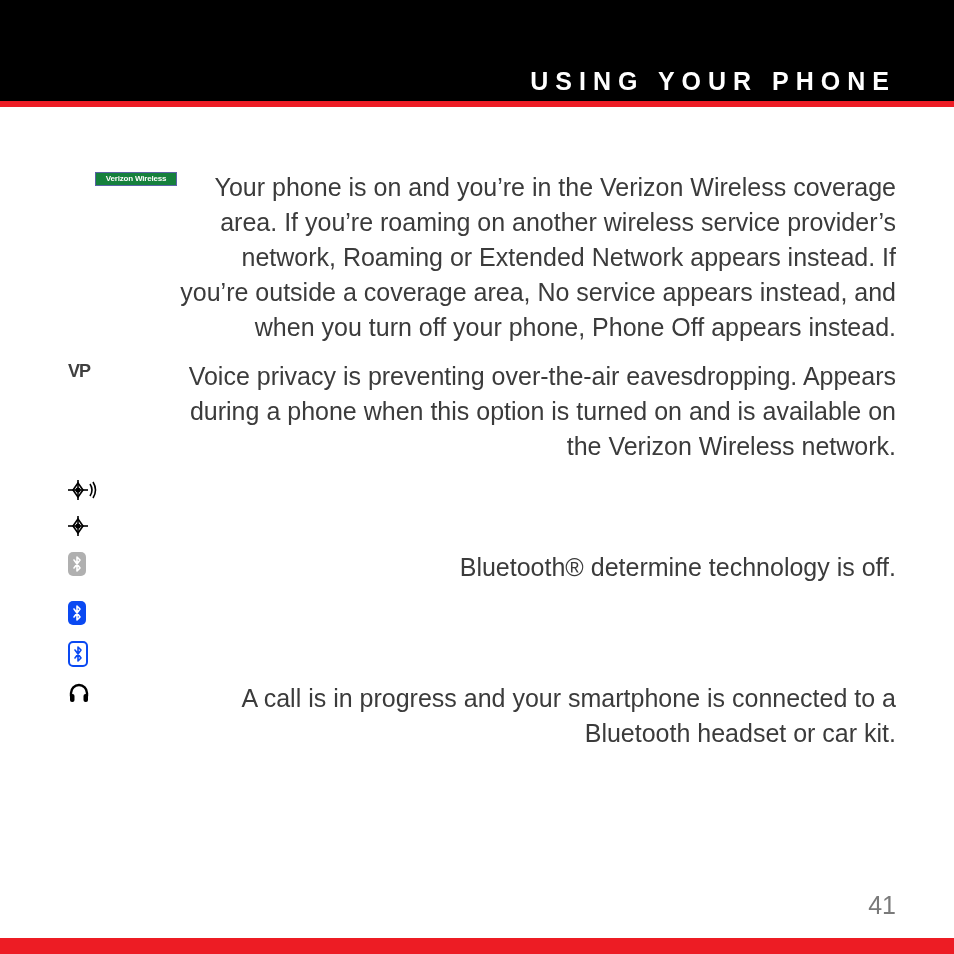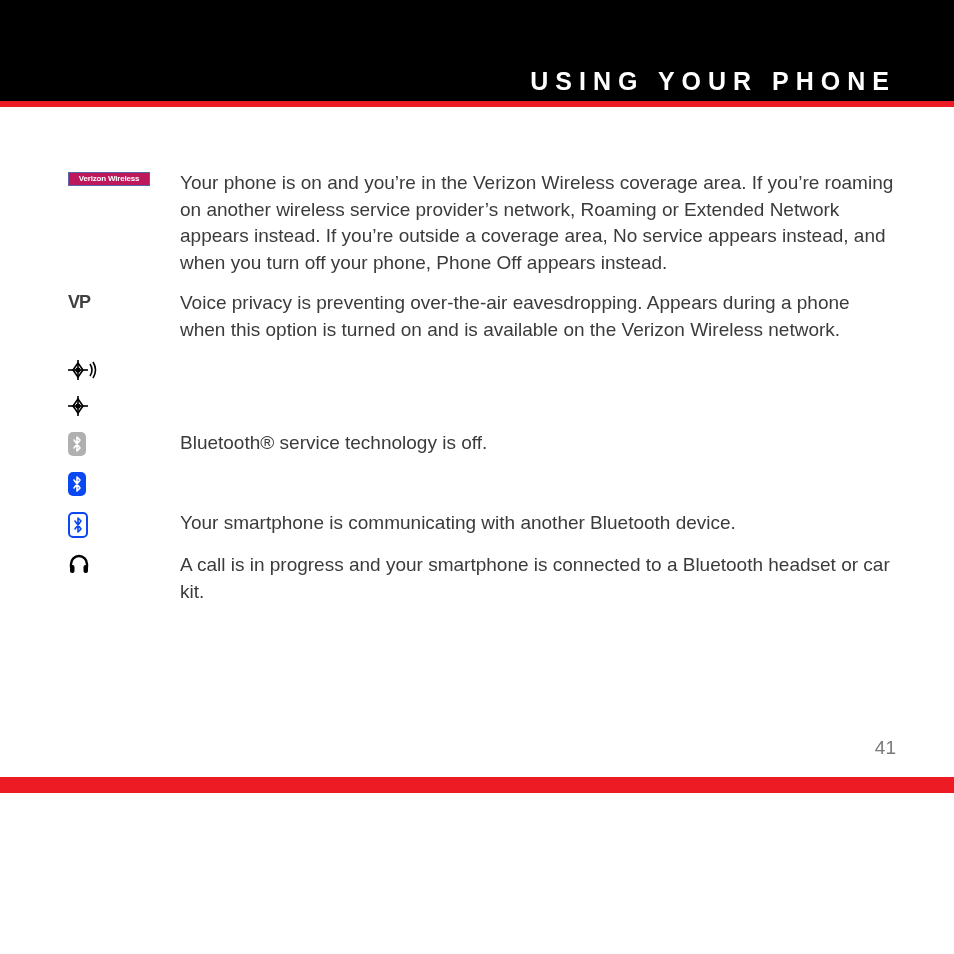--- a/index.html
+++ b/index.html
@@ -6,21 +6,21 @@
     margin: 0;
     padding: 0;
     width: 954px;
     height: 954px;
     background: #ffffff;
     font-family: "Helvetica Neue", Helvetica, Arial, sans-serif;
     color: #3b3b3b;
   }
   .page {
     width: 954px;
-    height: 793px;
+    height: 954px;
     position: relative;
     background: #ffffff;
     border-radius: 18px;
   }
   .topbar-black {
     background: #000000;
     height: 101px;
   }
   .topbar-red {
     background: #ed1c24;
@@ -47,55 +47,57 @@
     align-items: flex-start;
     margin-bottom: 14px;
   }
   .icon-col {
     width: 112px;
     flex: 0 0 112px;
     padding-top: 2px;
   }
   .text-col {
     flex: 1;
-    font-size: 19px;
+    font-size: 25px;
     line-height: 1.40;
     color: #3b3b3b;
+    text-align: right;
   }
   .page-number {
     position: absolute;
     bottom: 34px;
     right: 58px;
-    font-size: 19px;
+    font-size: 25px;
     color: #7a7a7a;
   }
   .bottom-red {
     position: absolute;
     bottom: 0;
     left: 0;
     right: 0;
     height: 16px;
     background: #ed1c24;
   }
 
   
   .carrier-chip {
     display: inline-block;
     width: 80px;
     height: 12px;
-    background: #be185d;
+    background: #15803d;
     color: #ffffff;
     font-size: 8px;
     font-weight: bold;
     line-height: 12px;
     text-align: center;
     border: 1px solid #5a63a6;
     letter-spacing: -0.2px;
     white-space: nowrap;
     overflow: hidden;
+    margin-left: 27px;
   }
   .vp-icon {
     font-weight: 800;
     font-size: 18px;
     color: #404040;
     letter-spacing: -1px;
   }
   .bt-badge {
     width: 18px;
     height: 24px;
@@ -169,42 +171,41 @@
     </div>
 
     <div class="row">
       <div class="icon-col">
         <div class="bt-badge bt-gray">
           <svg width="12" height="18" viewBox="0 0 12 18">
               <path d="M3 5 L9 13 L6 16 L6 2 L9 5 L3 13" stroke="#fff" stroke-width="1.6" fill="none" stroke-linejoin="round" stroke-linecap="round"></path>
             </svg>
         </div>
       </div>
-      <div class="text-col"> Bluetooth® service technology is off.</div>
+      <div class="text-col"> Bluetooth® determine technology is off.</div>
     </div>
 
     <div class="row">
       <div class="icon-col">
         <div class="bt-badge bt-blue">
           <svg width="12" height="18" viewBox="0 0 12 18">
               <path d="M3 5 L9 13 L6 16 L6 2 L9 5 L3 13" stroke="#fff" stroke-width="1.6" fill="none" stroke-linejoin="round" stroke-linecap="round"></path>
             </svg>
         </div>
       </div>
     </div>
 
     <div class="row">
       <div class="icon-col">
         <div class="bt-badge bt-outline">
           <svg width="12" height="18" viewBox="0 0 12 18">
               <path d="M3 5 L9 13 L6 16 L6 2 L9 5 L3 13" stroke="#0a49f2" stroke-width="1.6" fill="none" stroke-linejoin="round" stroke-linecap="round"></path>
             </svg>
         </div>
       </div>
-      <div class="text-col">Your smartphone is communicating with another Bluetooth device.</div>
     </div>
 
     <div class="row">
       <div class="icon-col">
         <svg width="22" height="20" viewBox="0 0 22 20">
           <path d="M3 13 V10 a8 8 0 0 1 16 0 V13" stroke="#000" stroke-width="2.4" fill="none" stroke-linecap="round"></path>
           <rect x="2" y="11" width="4.5" height="8" rx="2" fill="#000"></rect>
           <rect x="15.5" y="11" width="4.5" height="8" rx="2" fill="#000"></rect>
         </svg>
       </div>

